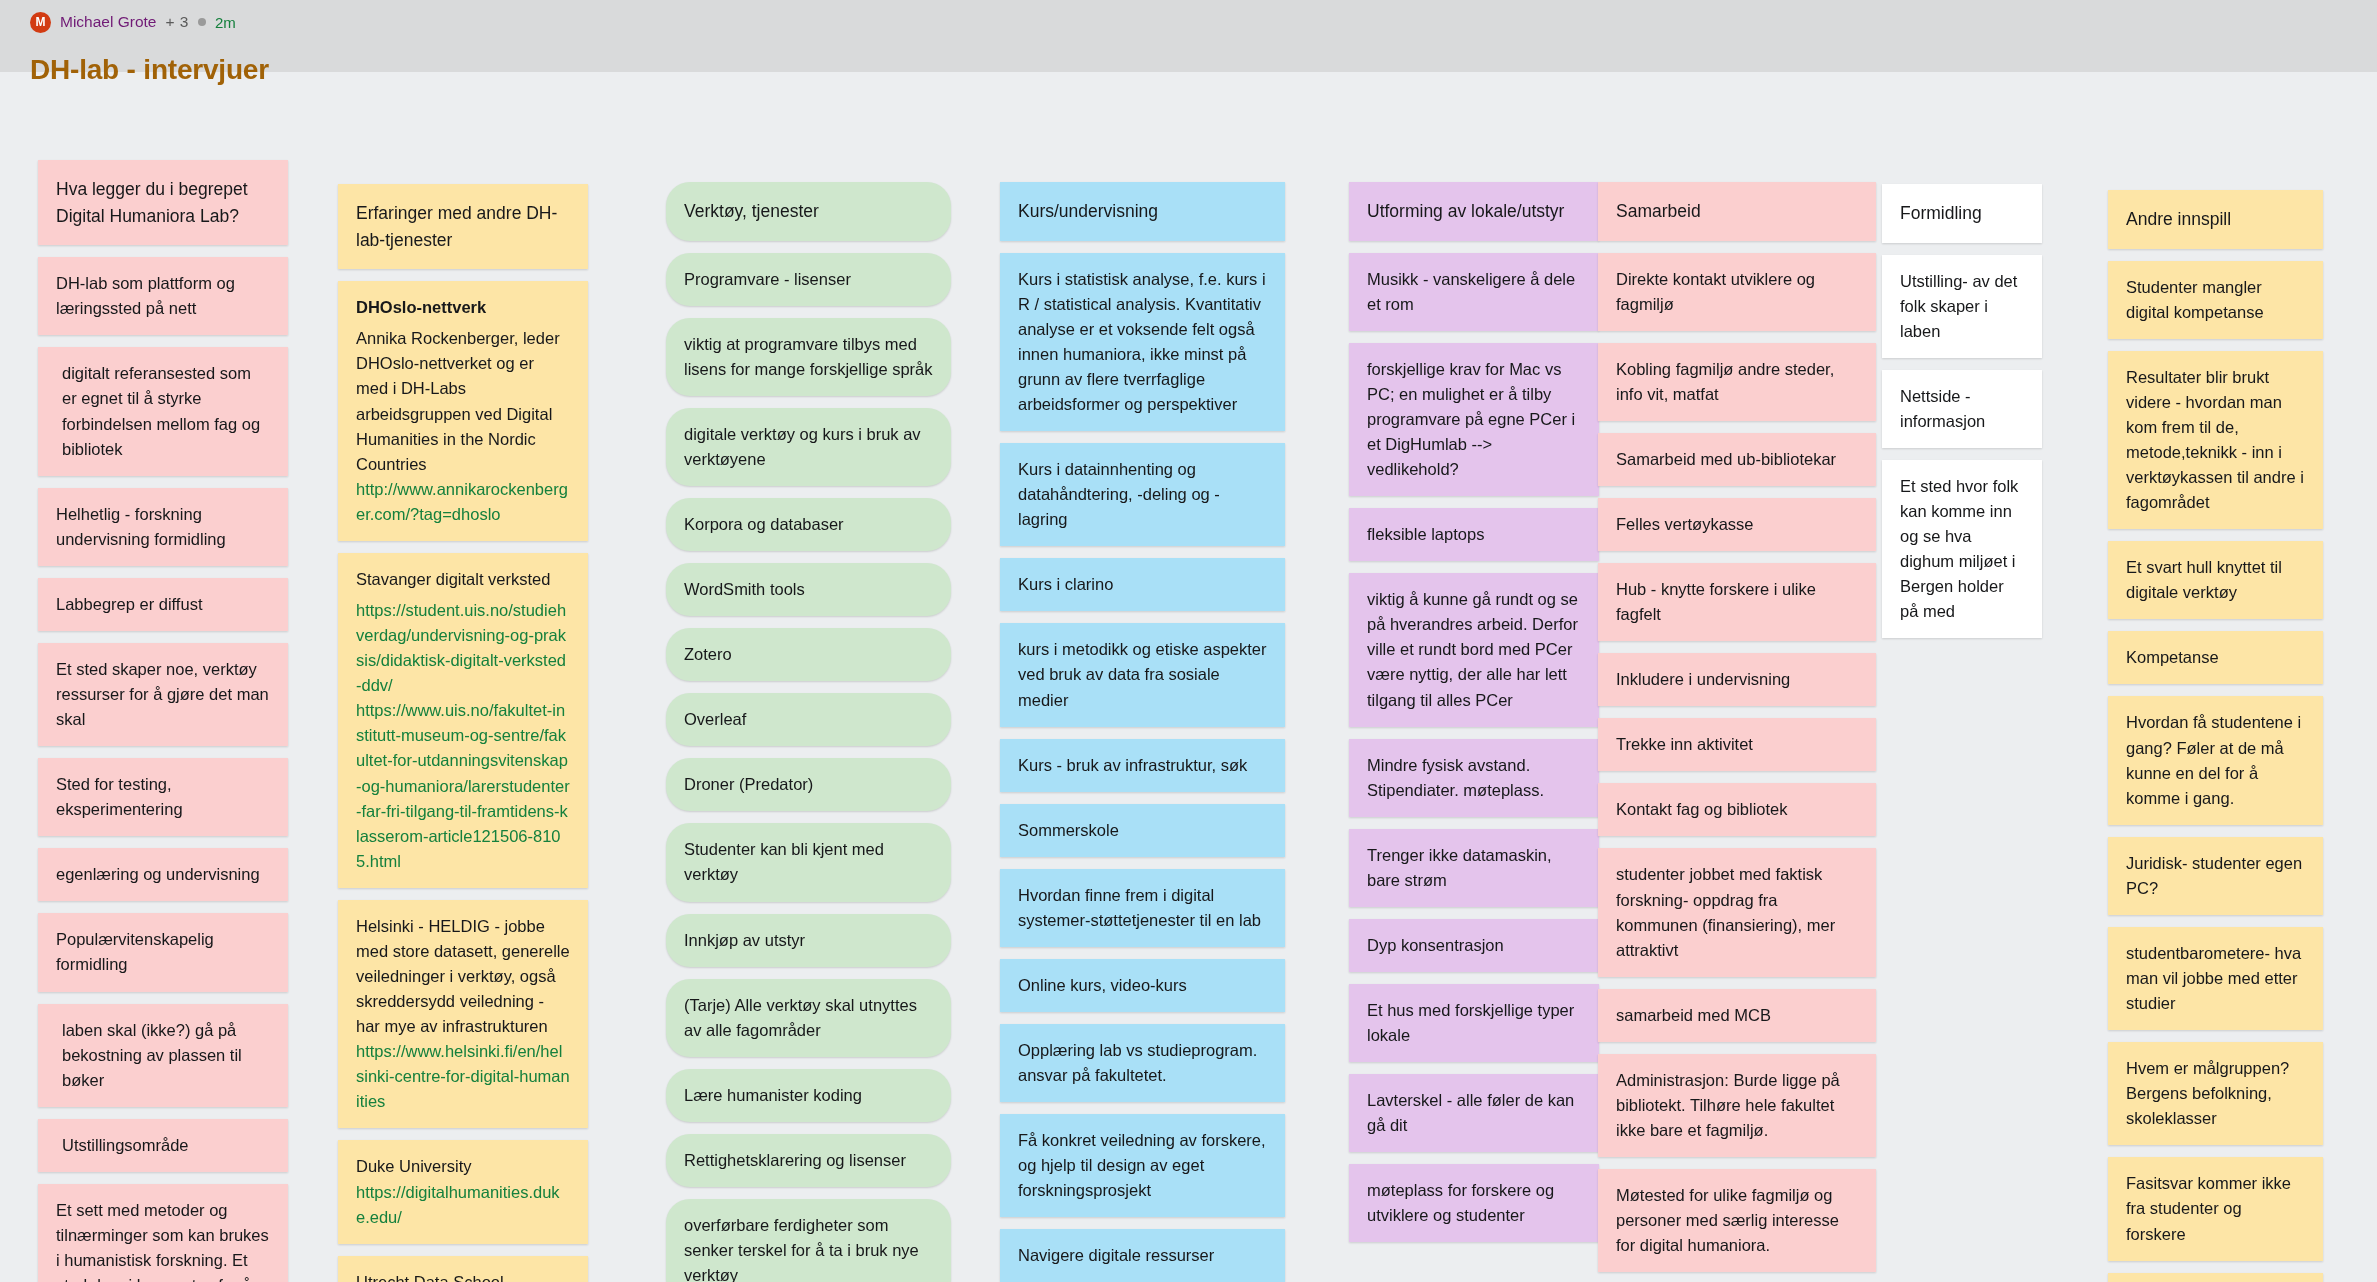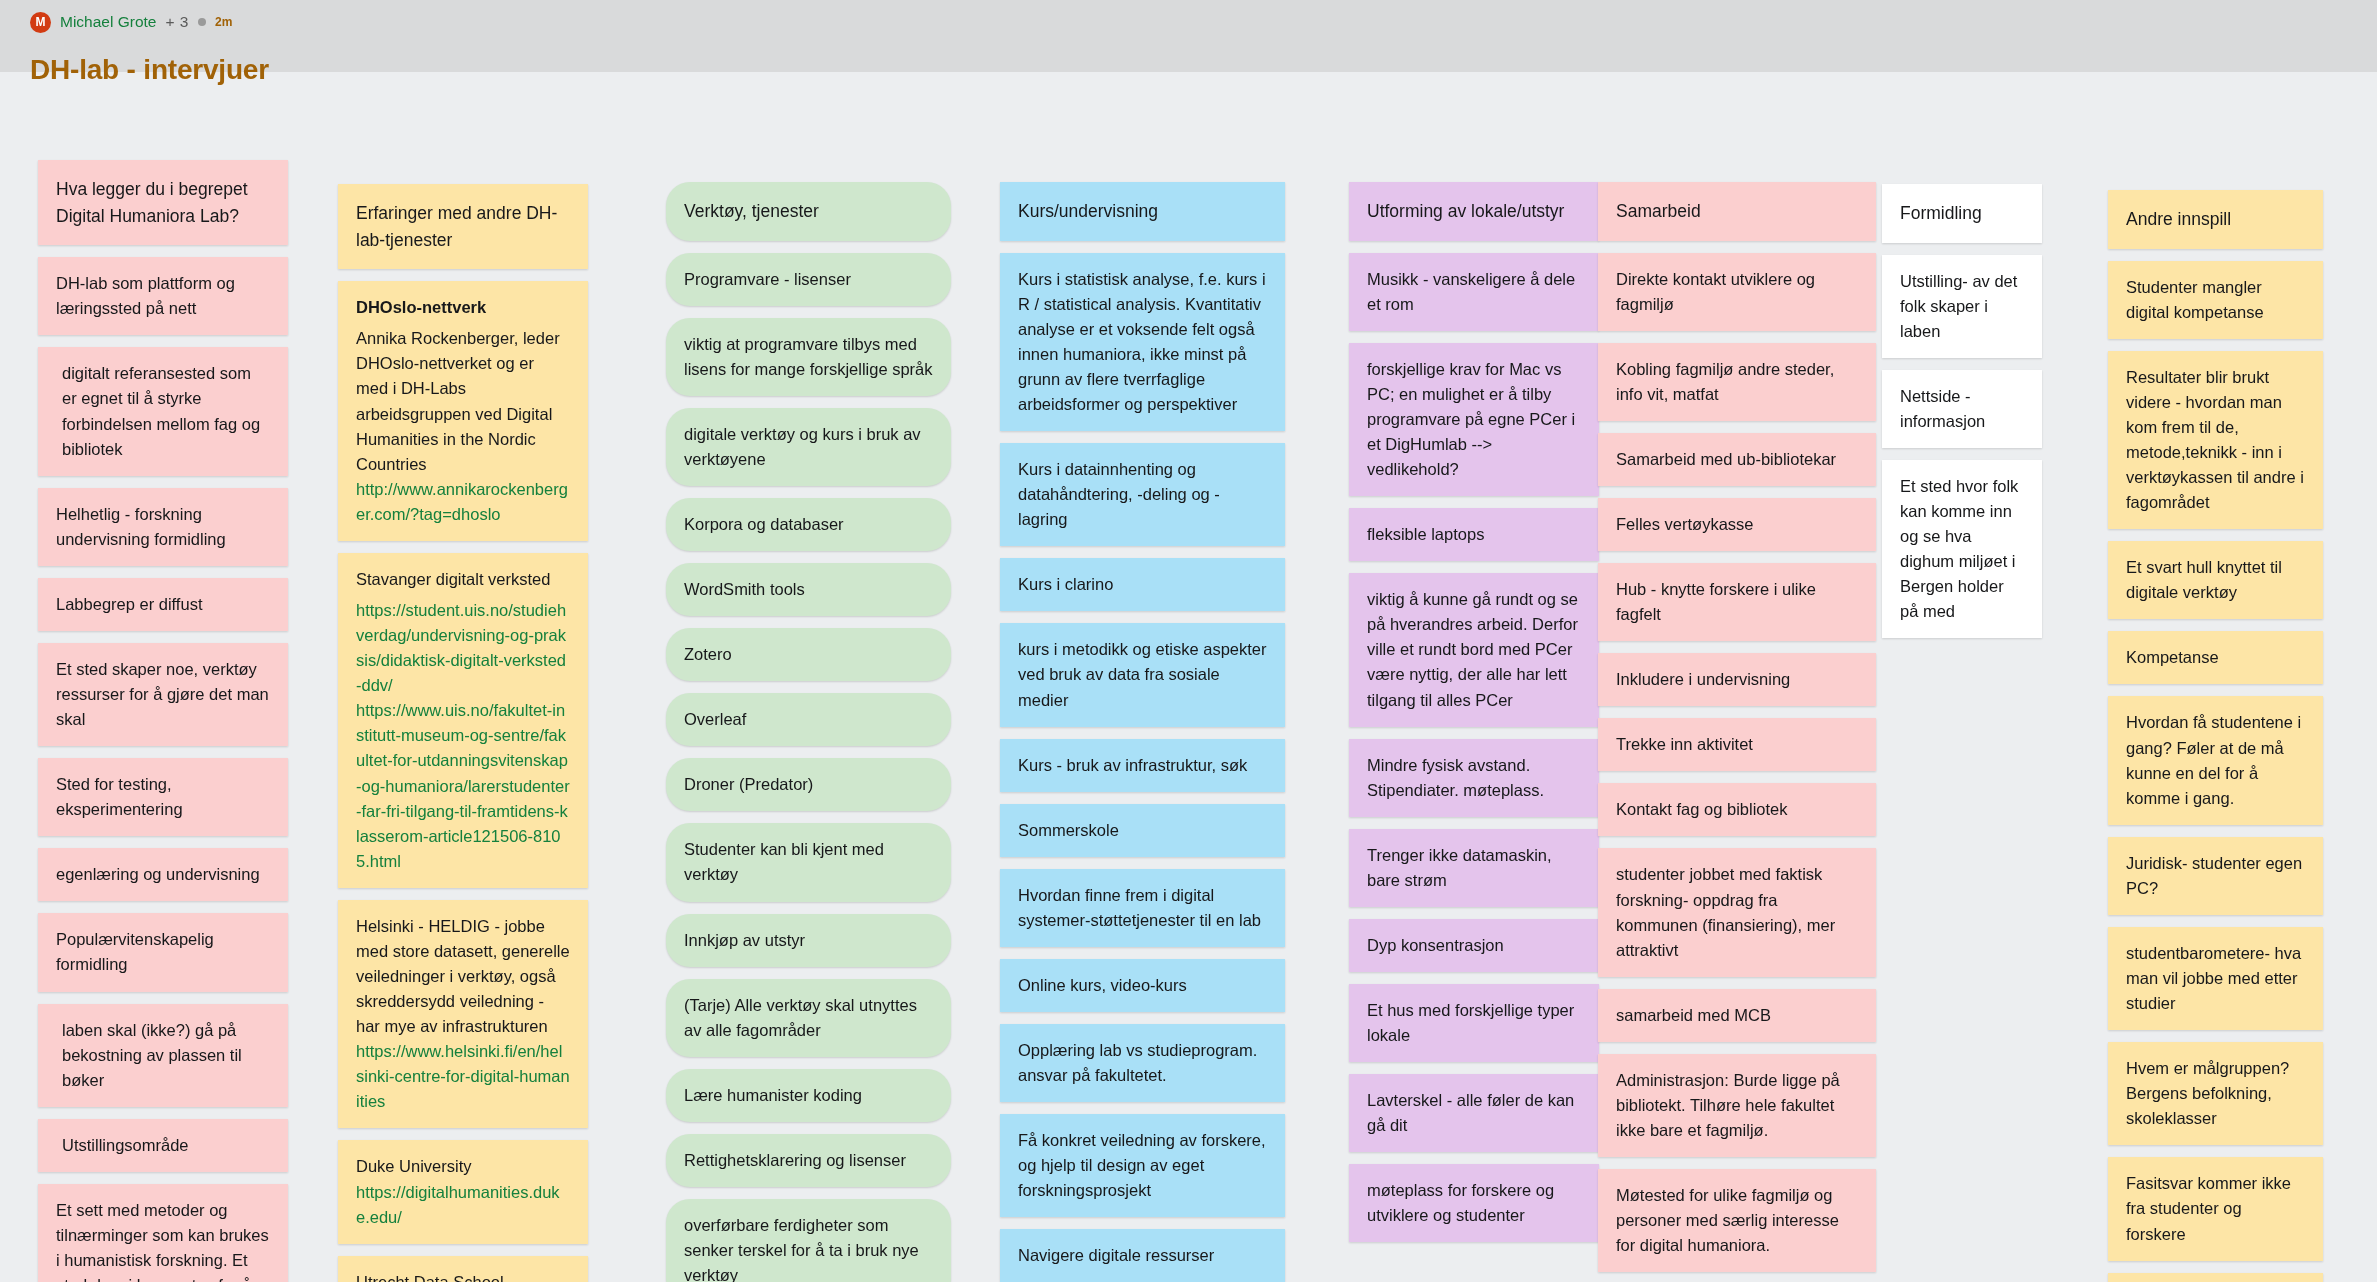--- a/index.html
+++ b/index.html
@@ -36,37 +36,36 @@
     color: #fff;
     font-size: 12px;
     font-weight: bold;
     display: flex;
     align-items: center;
     justify-content: center;
     line-height: 1;
   }
   .meta-name {
     font-size: 15.5px;
-    color: #15803d;
+    color: #701a75;
   }
   .meta-plus {
     font-size: 15.5px;
     color: #5a5a5a;
     letter-spacing: .5px;
   }
   .meta-dot {
     width: 8px; height: 8px;
     border-radius: 50%;
     background: #9a9a9a;
     display: inline-block;
   }
   .meta-time {
-    font-size: 12px;
-    color: #a16207;
-    font-weight: bold;
+    font-size: 15px;
+    color: #15803d;
   }
   .board-title {
     font-size: 28px;
     font-weight: bold;
     color: #a16207;
     margin-top: 20px;
     letter-spacing: -0.2px;
   }
 
   

